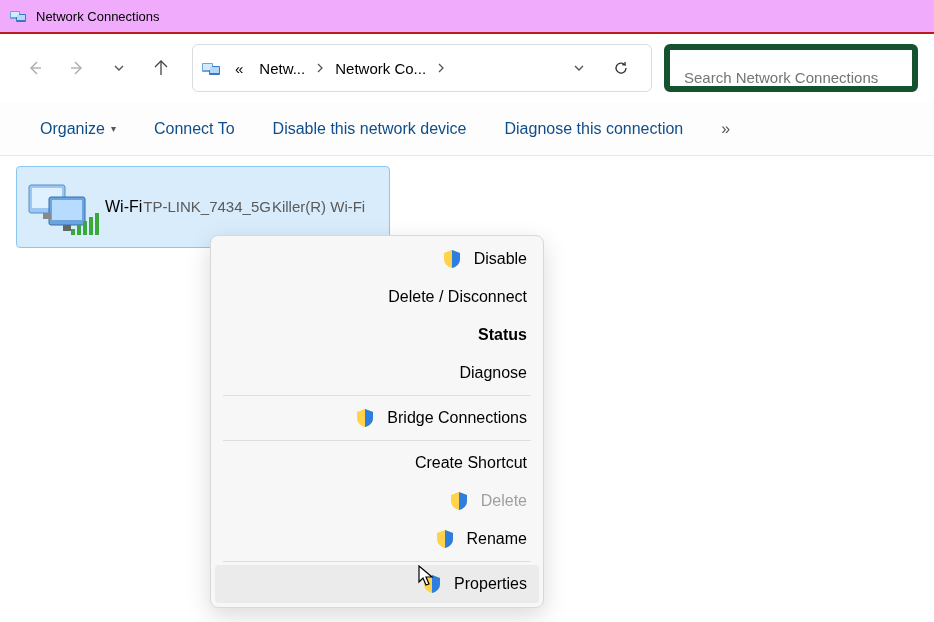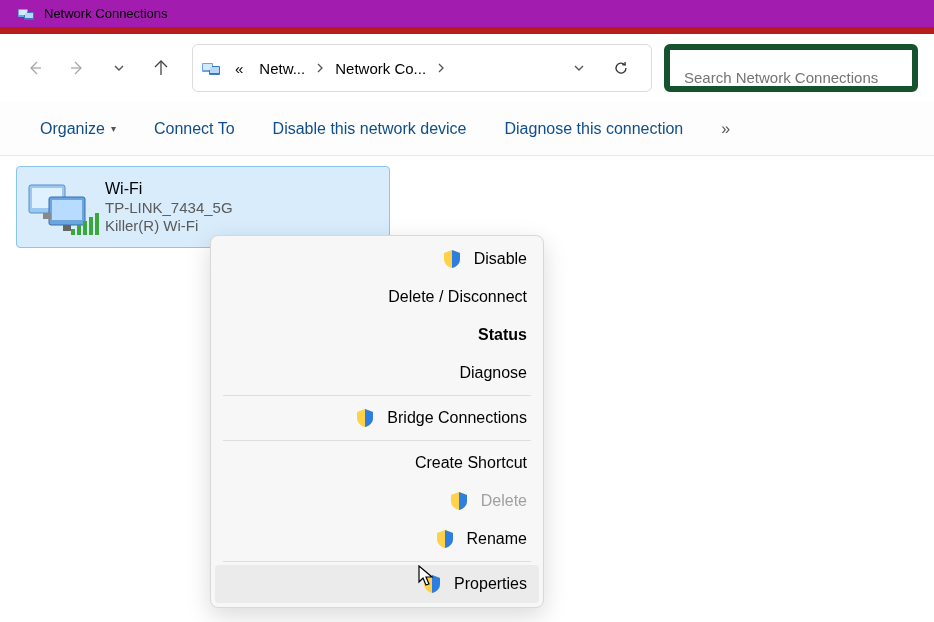--- a/index.html
+++ b/index.html
@@ -1,19 +1,19 @@
 <!DOCTYPE html>
 <html><head>
 <meta charset="utf-8">
 <style>
 * { box-sizing: border-box; margin: 0; padding: 0; font-family: "Segoe UI", -apple-system, sans-serif; }
 body { width: 934px; height: 622px; background: #fff; overflow: hidden; position: relative; }
 
 
-.titlebar { height: 34px; display: flex; align-items: center; padding: 0 18px; background: #a21caf; border-bottom: 7px solid #b91c1c; }
+.titlebar { height: 34px; display: flex; align-items: center; padding: 0 10px; background: #f0abfc; border-bottom: 2px solid #b91c1c; }
 .titlebar-icon { width: 18px; height: 18px; margin-right: 8px; }
 .titlebar-text { font-size: 13px; color: #000; }
 
 
 .navrow { height: 68px; display: flex; align-items: center; padding: 0 16px; gap: 4px; background: #fff; }
 .nav-btn { width: 38px; height: 38px; display: flex; align-items: center; justify-content: center; border-radius: 4px; color: #5a5a5a; }
 .nav-btn.disabled { color: #a8a8a8; }
 
 .breadcrumb { flex: 1; height: 48px; border: 1px solid #dcdcdc; border-radius: 6px; display: flex; align-items: center; padding: 0 6px 0 8px; margin: 0 8px; }
 .breadcrumb-icon { width: 22px; height: 22px; margin-right: 4px; }
@@ -30,21 +30,21 @@
 .toolbar { height: 54px; display: flex; align-items: center; padding: 0 40px; gap: 38px; border-bottom: 1px solid #e8e8e8; background: #fdfdfd; }
 .toolbar-item { font-size: 16px; color: #0f4e8a; display: flex; align-items: center; gap: 4px; }
 .toolbar-chev { font-size: 10px; color: #555; margin-left: 2px; }
 .toolbar-overflow { color: #555; font-size: 16px; }
 
 
 .content { position: relative; padding: 10px 16px; height: calc(100% - 34px - 68px - 54px); }
 
 .adapter { width: 374px; height: 82px; border: 1px solid #8bc6f0; background: #d8ecfb; border-radius: 4px; display: flex; align-items: center; padding: 6px 8px; gap: 8px; }
 .adapter-icon { width: 72px; height: 64px; position:relative; flex-shrink:0; }
-.adapter-text { display: flex; flex-direction: column; gap: 1px; }
+.adapter-text { display: flex; flex-direction: row; gap: 1px; }
 .adapter-name { font-size: 16px; color: #000; }
 .adapter-net { font-size: 15px; color: #5a5a5a; }
 .adapter-dev { font-size: 15px; color: #5a5a5a; }
 
 
 .ctxmenu { position: absolute; left: 210px; top: 235px; width: 334px; background: #f7f7f7; border: 1px solid #d8d8d8; border-radius: 8px; box-shadow: 0 8px 24px rgba(0,0,0,0.15); padding: 4px; }
 .ctx-item { height: 38px; display: flex; align-items: center; padding: 0 12px; gap: 12px; border-radius: 4px; font-size: 16px; color: #000; justify-content: flex-end; }
 .ctx-item.hovered { background: #ebebeb; }
 .ctx-item.bold { font-weight: 600; }
 .ctx-item.disabled { color: #a0a0a0; }

